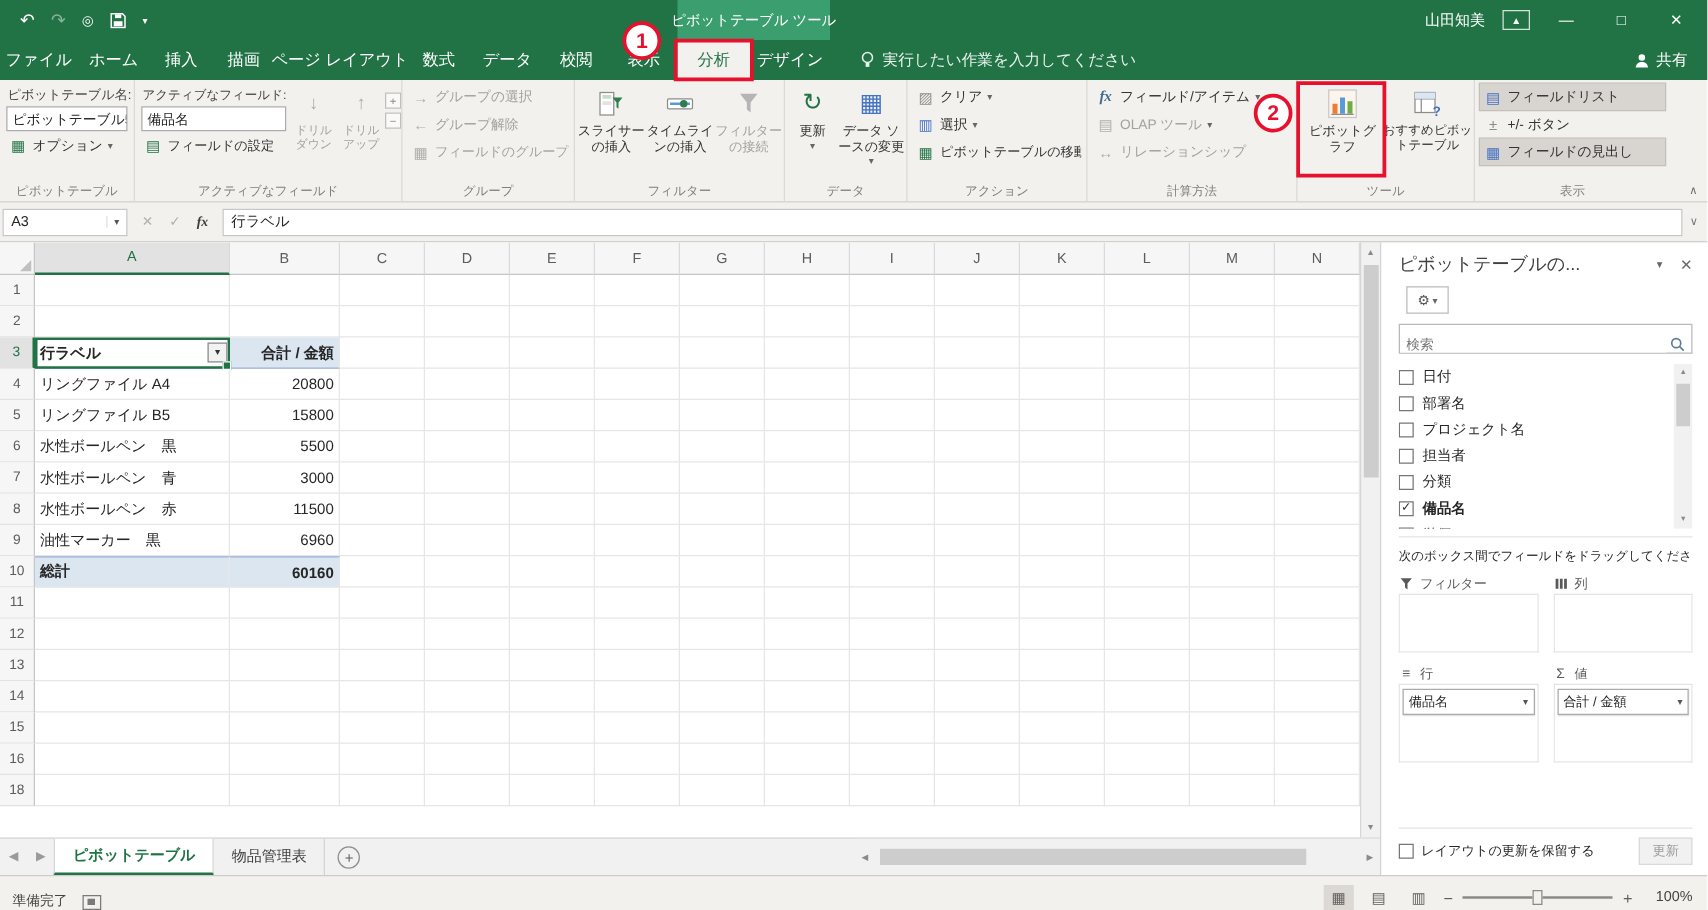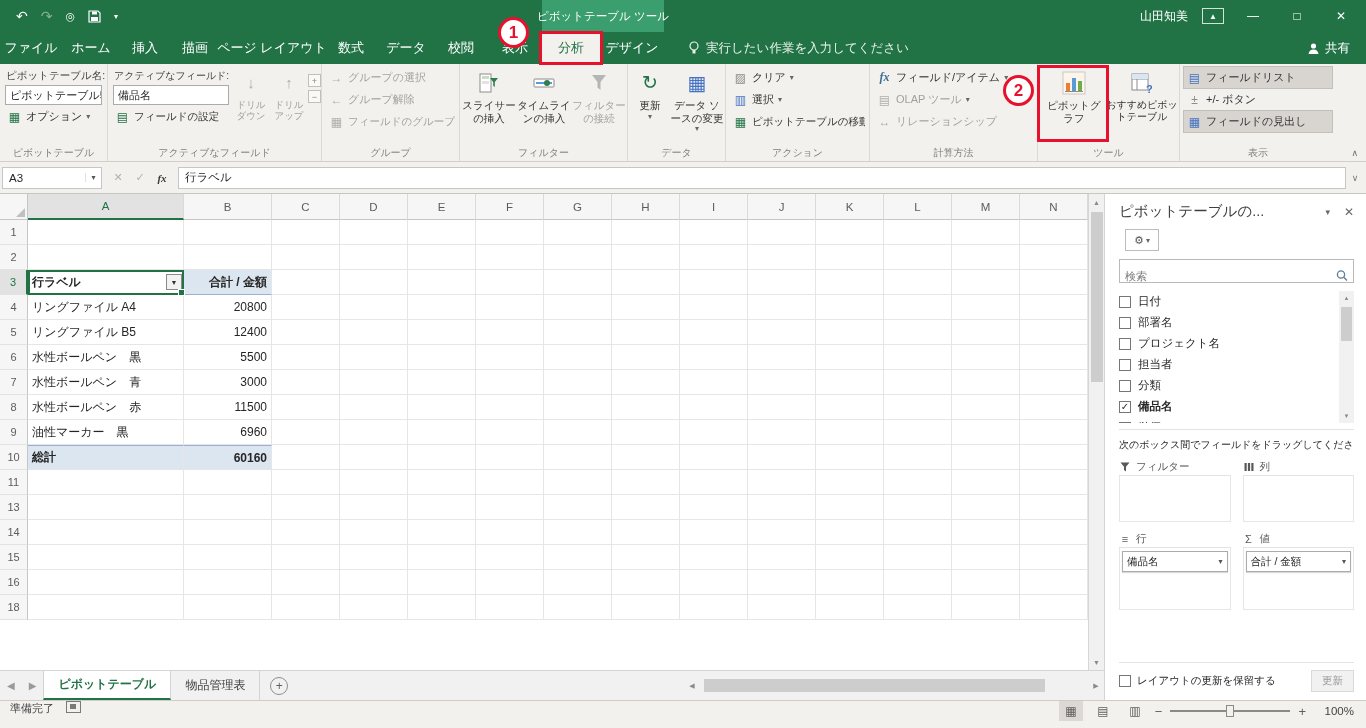--- a/index.html
+++ b/index.html
@@ -117,21 +117,21 @@
   .qbox.top { height:46px; }
   .qbox.bottom { height:62px; }
   .chip { height:21px; border:1px solid #ababab; background:#fff; box-shadow:0 1px 1px rgba(0,0,0,.15); display:flex; align-items:center; font-size:10.5px; padding:0 4px; margin-bottom:3px; }
   .chip span:first-child { flex:1; white-space:nowrap; overflow:hidden; }
   .chip-arrow { font-size:8px; color:#555; }
   .pane-foot { margin-top:auto; border-top:1px solid #e3e3e3; padding-top:7px; display:flex; align-items:center; gap:6px; }
   .defer-label { font-size:10.5px; flex:1; white-space:nowrap; overflow:hidden; }
   .update-btn { font-size:10.5px; color:#9a9a9a; border:1px solid #d9d9d9; background:#f1f1f1; padding:3px 10px; }
 
   
-  .statusbar { height:28px; background:#f3f1ee; border-top:1px solid #cfccc8; display:flex; align-items:flex-start; font-size:11px; color:#444; }
+  .statusbar { height:28px; background:#f3f1ee; border-top:1px solid #cfccc8; display:flex; align-items:flex-end; font-size:11px; color:#444; }
   .ready { margin-left:10px; }
   .macro { width:15px; height:12px; border:1px solid #7a7a7a; margin-left:12px; position:relative; }
   .macro::after { content:''; position:absolute; left:3px; top:2px; width:6px; height:5px; background:#7a7a7a; }
   .sb-right { margin-left:auto; display:flex; align-items:center; gap:8px; padding-right:12px; }
   .viewbtn { width:24px; height:20px; display:flex; align-items:center; justify-content:center; font-size:12px; color:#5f5f5f; }
   .viewbtn.on { background:#dcd8d3; }
   .zoomtrack { width:120px; height:2px; background:#8a8a8a; position:relative; }
   .zoomthumb { position:absolute; left:56px; top:-5px; width:8px; height:12px; background:#f3f1ee; border:1px solid #8a8a8a; }
   .zoomlabel { width:40px; text-align:right; font-size:11.5px; }
 
@@ -497,21 +497,21 @@
                 <div class="cell" style="width: 68px;"></div>
                 <div class="cell" style="width: 68px;"></div>
                 <div class="cell" style="width: 68px;"></div>
               </div>
               <div class="grow">
                 <div class="rowhdr">5</div>
                 <div class="cell" style="width: 156px;">
                   <span>リングファイル B5</span>
                 </div>
                 <div class="cell num" style="width: 88px;">
-                  <span>12400</span>
+                  <span>15800</span>
                 </div>
                 <div class="cell" style="width: 68px;"></div>
                 <div class="cell" style="width: 68px;"></div>
                 <div class="cell" style="width: 68px;"></div>
                 <div class="cell" style="width: 68px;"></div>
                 <div class="cell" style="width: 68px;"></div>
                 <div class="cell" style="width: 68px;"></div>
                 <div class="cell" style="width: 68px;"></div>
                 <div class="cell" style="width: 68px;"></div>
                 <div class="cell" style="width: 68px;"></div>
@@ -619,20 +619,37 @@
                 <div class="cell" style="width: 68px;"></div>
                 <div class="cell" style="width: 68px;"></div>
                 <div class="cell" style="width: 68px;"></div>
                 <div class="cell" style="width: 68px;"></div>
                 <div class="cell" style="width: 68px;"></div>
                 <div class="cell" style="width: 68px;"></div>
                 <div class="cell" style="width: 68px;"></div>
               </div>
               <div class="grow">
                 <div class="rowhdr">11</div>
+                <div class="cell" style="width: 156px;"></div>
+                <div class="cell" style="width: 88px;"></div>
+                <div class="cell" style="width: 68px;"></div>
+                <div class="cell" style="width: 68px;"></div>
+                <div class="cell" style="width: 68px;"></div>
+                <div class="cell" style="width: 68px;"></div>
+                <div class="cell" style="width: 68px;"></div>
+                <div class="cell" style="width: 68px;"></div>
+                <div class="cell" style="width: 68px;"></div>
+                <div class="cell" style="width: 68px;"></div>
+                <div class="cell" style="width: 68px;"></div>
+                <div class="cell" style="width: 68px;"></div>
+                <div class="cell" style="width: 68px;"></div>
+                <div class="cell" style="width: 68px;"></div>
+              </div>
+              <div class="grow">
+                <div class="rowhdr">12</div>
                 <div class="cell" style="width: 156px;"></div>
                 <div class="cell" style="width: 88px;"></div>
                 <div class="cell" style="width: 68px;"></div>
                 <div class="cell" style="width: 68px;"></div>
                 <div class="cell" style="width: 68px;"></div>
                 <div class="cell" style="width: 68px;"></div>
                 <div class="cell" style="width: 68px;"></div>
                 <div class="cell" style="width: 68px;"></div>
                 <div class="cell" style="width: 68px;"></div>
                 <div class="cell" style="width: 68px;"></div>

